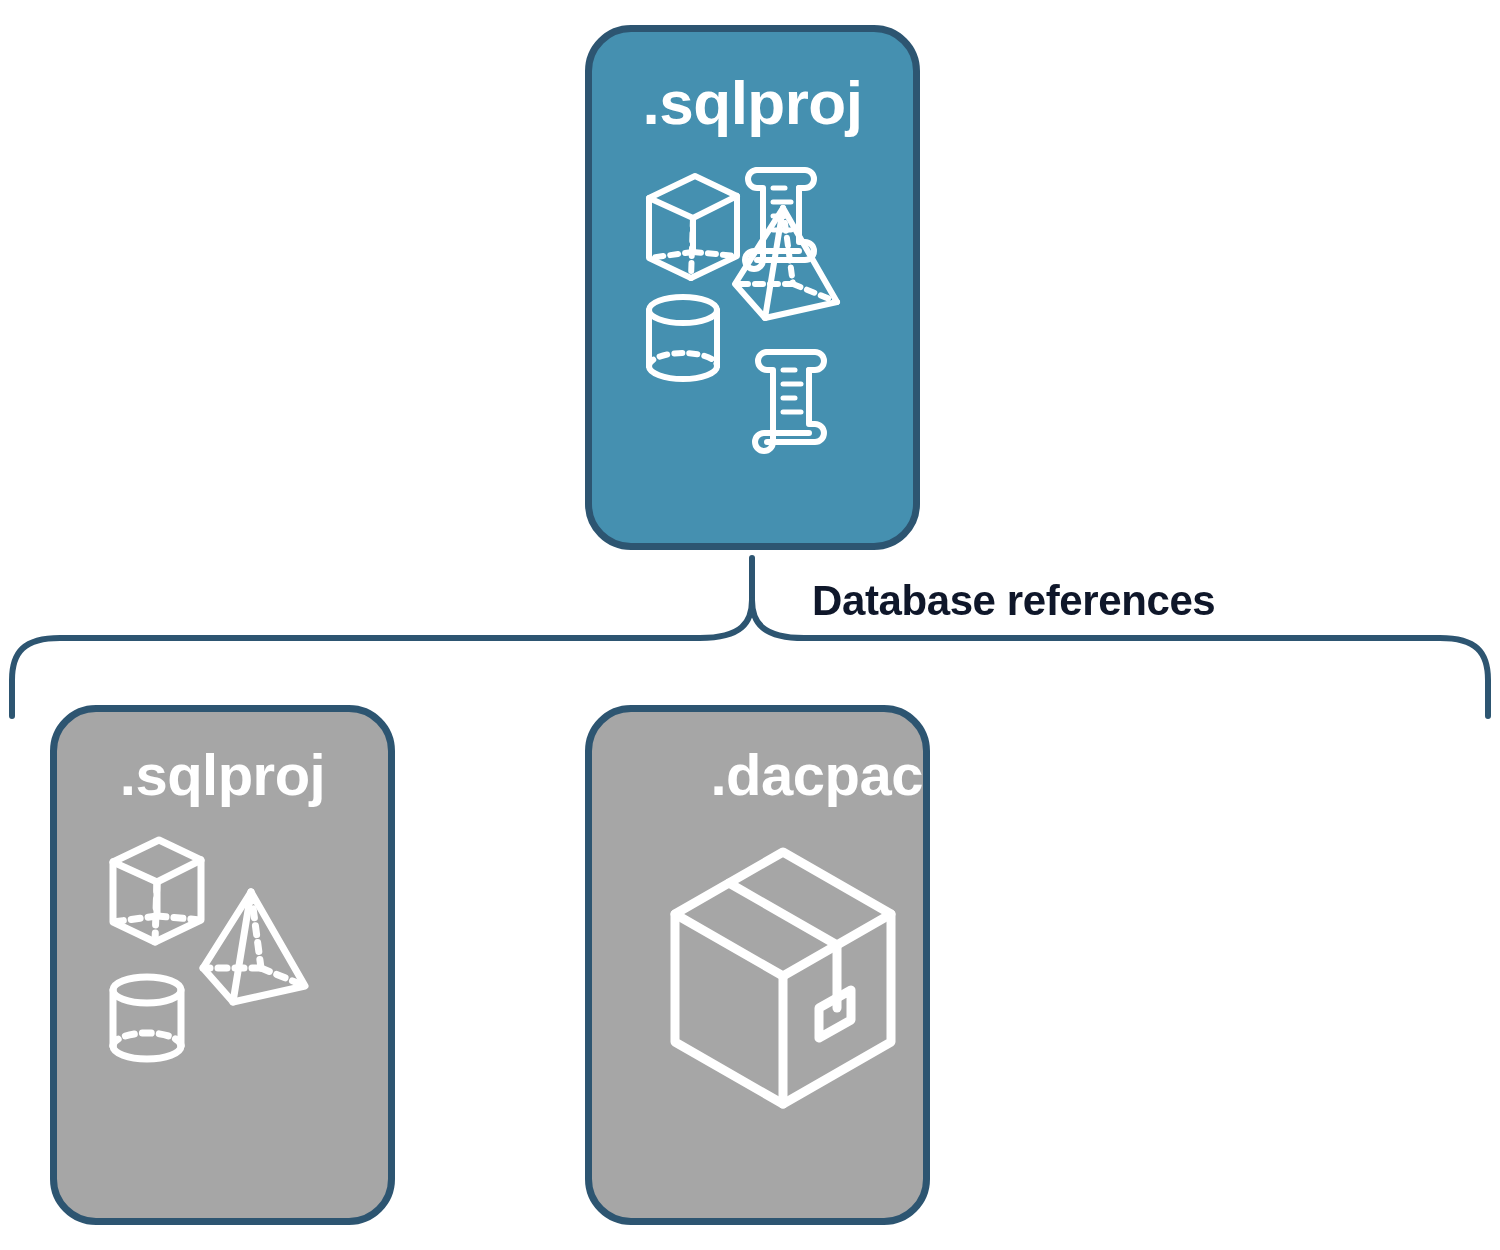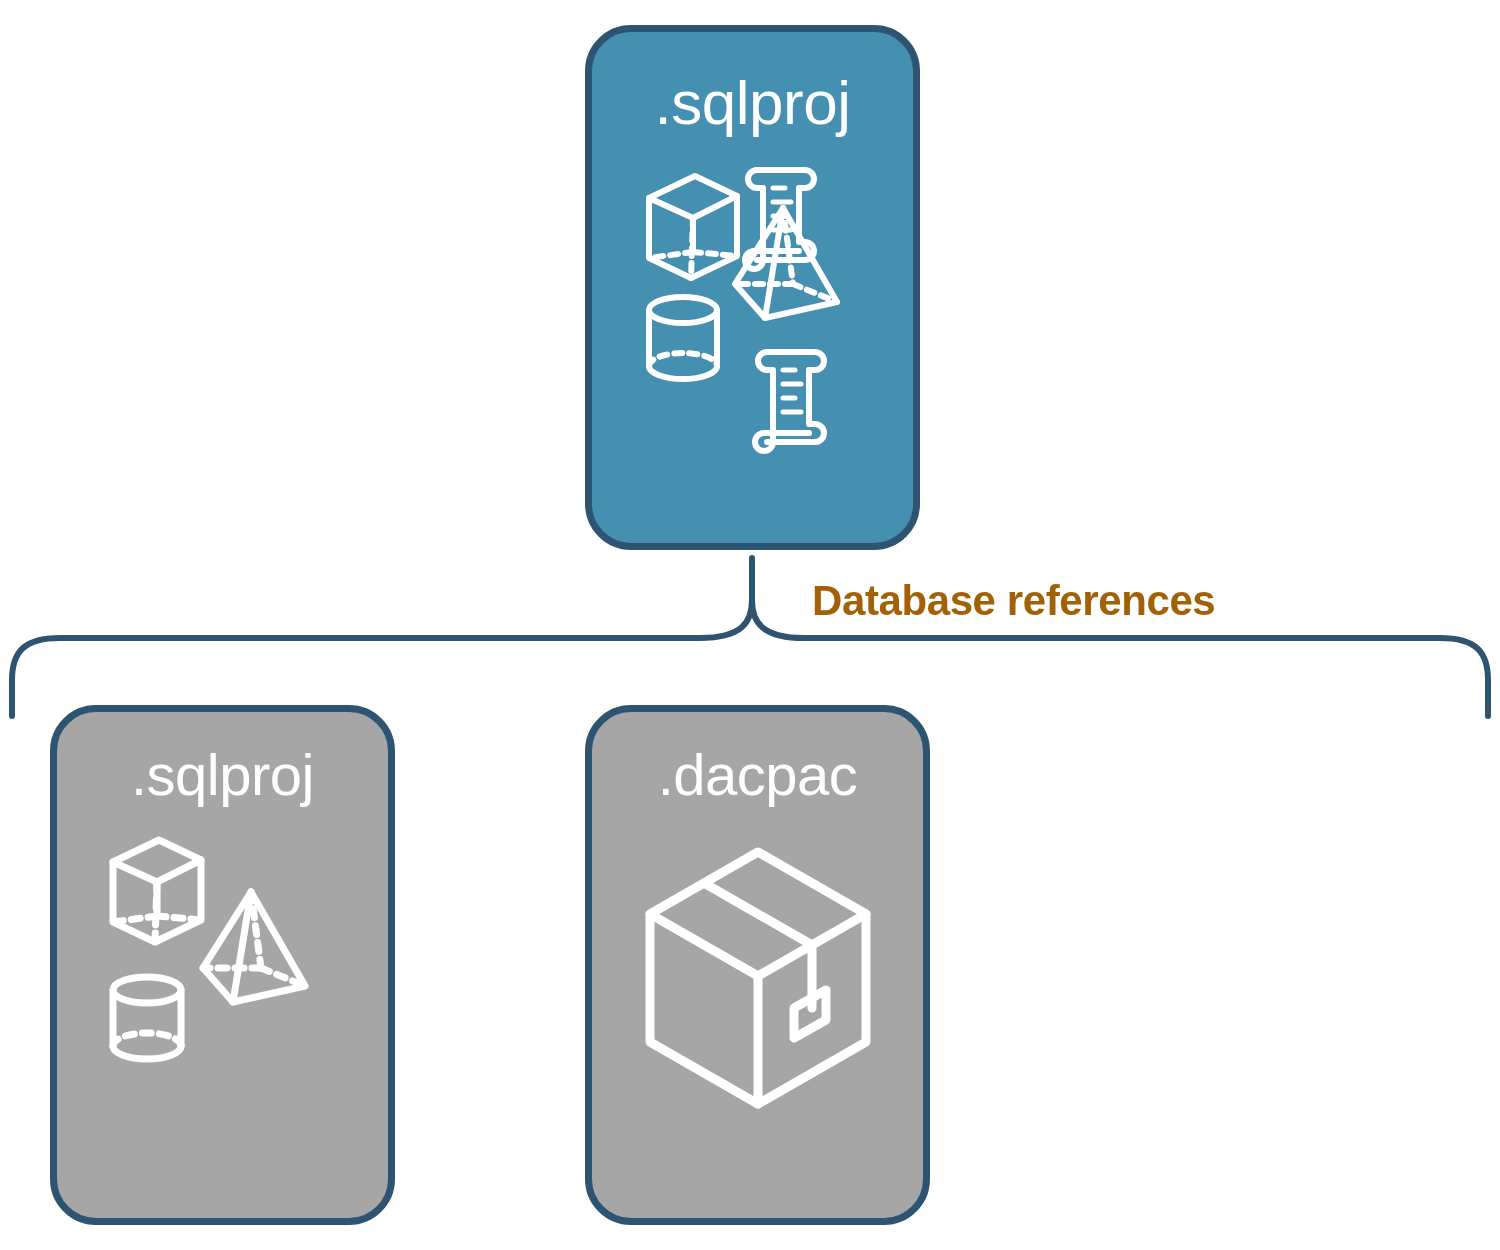--- a/index.html
+++ b/index.html
@@ -27,21 +27,21 @@
     box-sizing: border-box;
     border: 7px solid #2d5571;
     border-radius: 46px;
     display: flex;
     flex-direction: column;
     align-items: center;
   }
 
   .card-title {
     color: #ffffff;
-    font-weight: normal;
+    font-weight: bold;
     letter-spacing: -0.5px;
     line-height: 1;
     user-select: none;
   }
 
   
   #card-parent {
     left: 585px;
     top: 25px;
     width: 335px;
@@ -60,21 +60,21 @@
   }
 
   
   .card-child {
     top: 705px;
     width: 345px;
     height: 520px;
     background: #a6a6a6;
   }
   #card-child-sqlproj { left: 50px; }
-  #card-child-dacpac  { left: 585px; }
+  #card-child-dacpac  { left: 585px; align-items: flex-end; }
   #card-child-nupkg   { left: 1087px; }
 
   .card-child .card-title {
     font-size: 58px;
     margin-top: 34px;
   }
   .card-child .icon-area {
     position: relative;
     width: 280px;
     height: 300px;
@@ -96,21 +96,21 @@
     width: 1500px;
     height: 190px;
     pointer-events: none;
   }
 
   
   #bracket-label {
     position: absolute;
     left: 812px;
     top: 577px;
-    color: #a16207;
+    color: #0f172a;
     font-size: 42px;
     font-weight: bold;
     letter-spacing: -0.4px;
     white-space: nowrap;
     user-select: none;
   }
 </style>
 </head>
 <body>
 

